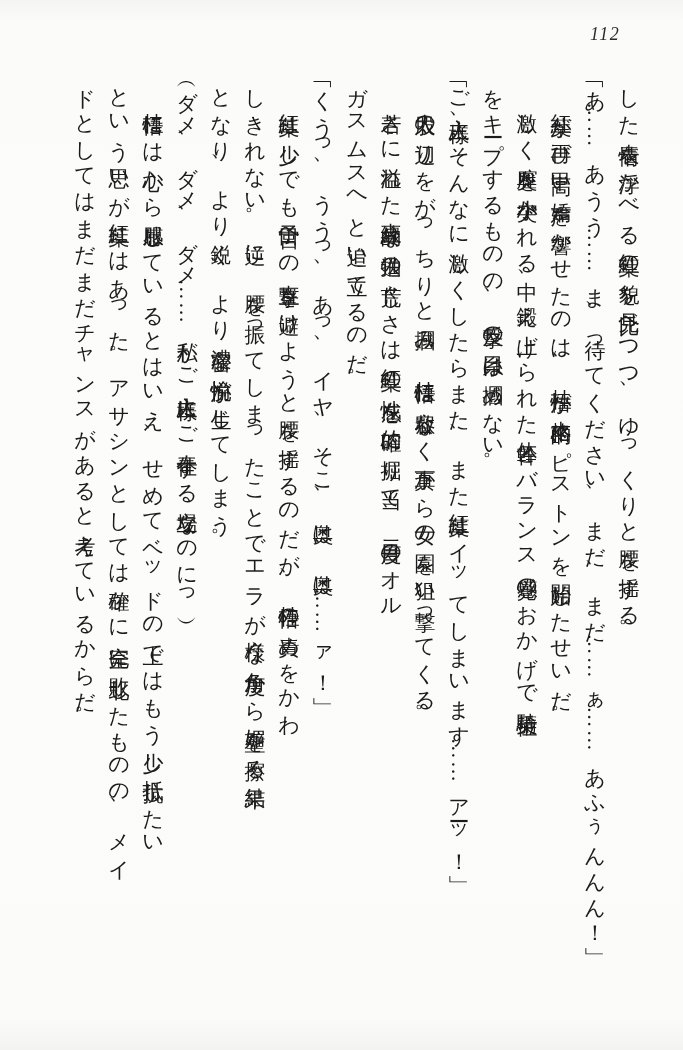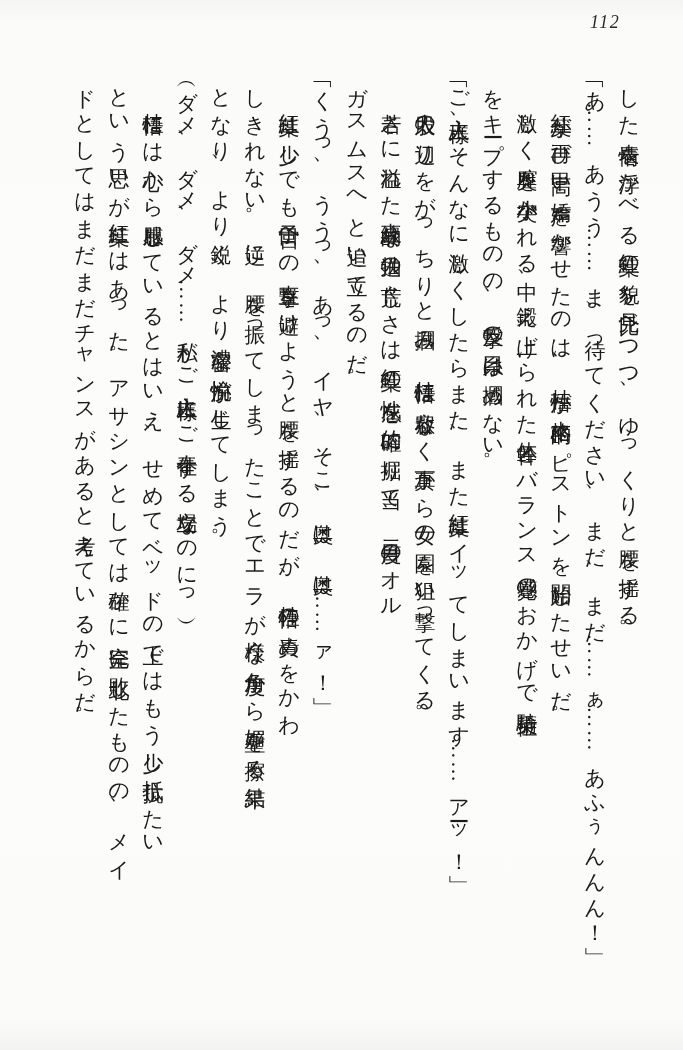--- a/index.html
+++ b/index.html
@@ -13,21 +13,21 @@
     overflow: hidden;
     background: #ffffff;
   }
   .page {
     position: absolute;
     inset: 0;
     background: linear-gradient(180deg, #f4f4f2 0%, #fbfbfa 2%, #fcfcfb 50%, #fbfbfa 97%, #f3f3f1 100%);
   }
   .page-number {
     position: absolute;
-    top: 12px;
+    top: 24px;
     left: 590px;
     font-family: "Liberation Serif", serif;
     font-style: italic;
     font-size: 18px;
     letter-spacing: 1.5px;
     color: #2b2b2b;
     text-align: center;
   }
   .text-block {
     position: absolute;

